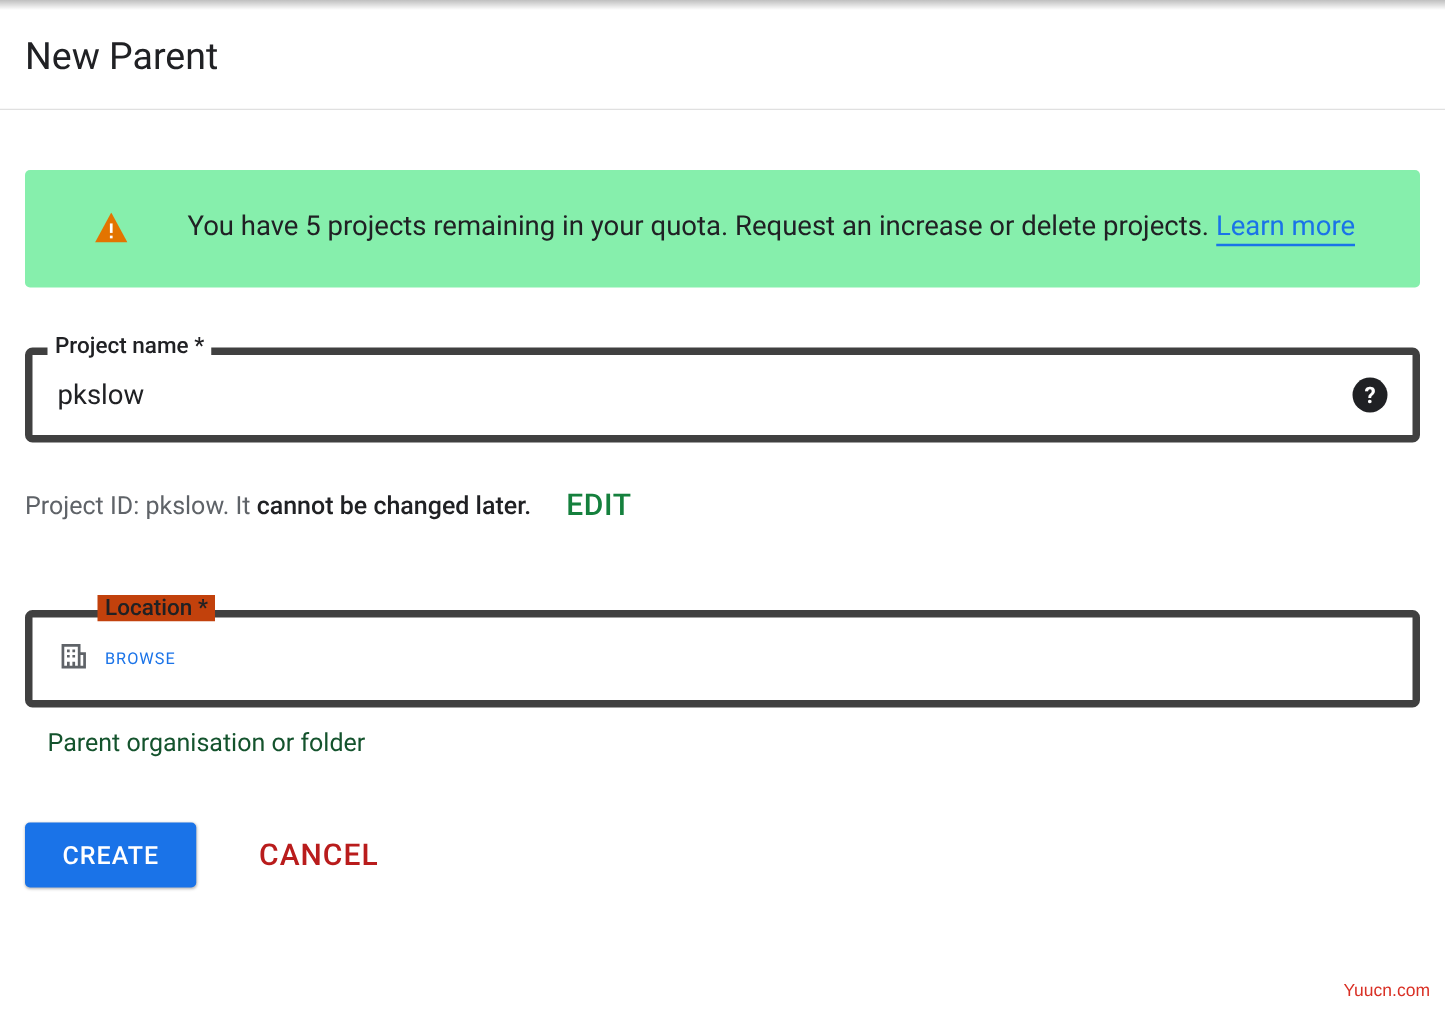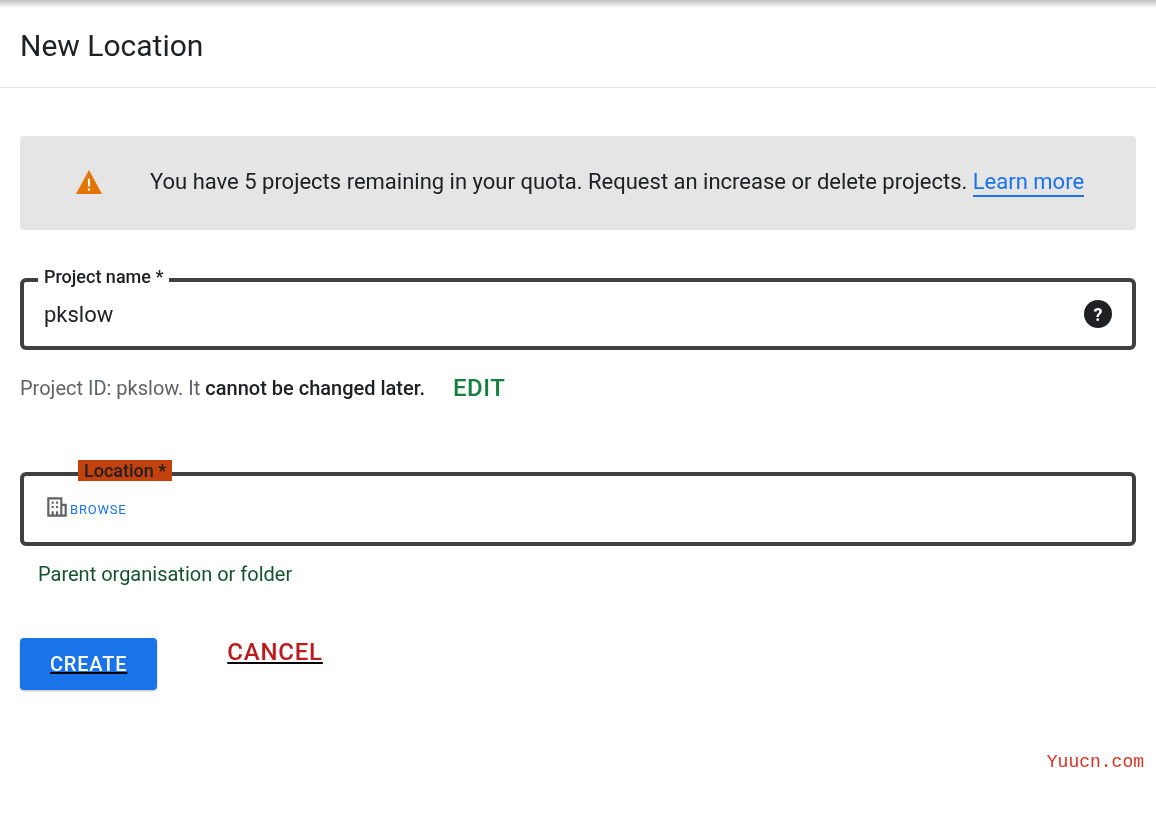--- a/index.html
+++ b/index.html
@@ -28,21 +28,21 @@
     }
     .header h1 {
       font-size: 30px;
       font-weight: 400;
       color: #202124;
     }
     .content {
       padding: 0 20px;
     }
     .notice {
-      background: #e5e5e5;
+      background: #86efac;
       border-radius: 4px;
       margin-top: 48px;
       padding: 28px 30px 32px 30px;
       display: flex;
       align-items: flex-end;
       gap: 48px;
     }
     .warning-icon {
       flex-shrink: 0;
       margin-top: 6px;
@@ -83,26 +83,26 @@
       position: absolute;
       top: -12px;
       left: 18px;
       background: #fff;
       padding: 0 6px;
       font-size: 18px;
       color: #202124;
       font-weight: 500;
     }
     .field-box {
-      border: 4px solid #404040;
+      border: 6px solid #404040;
       border-radius: 6px;
       padding: 18px 20px;
       display: flex;
       align-items: center;
-      gap: 0;
+      gap: 12px;
     }
     .field-input {
       flex: 1;
       border: none;
       outline: none;
       font-size: 22px;
       color: #202124;
       font-family: inherit;
       background: transparent;
     }
@@ -113,21 +113,21 @@
       background: #202124;
       color: #fff;
       display: flex;
       align-items: center;
       justify-content: center;
       font-weight: bold;
       font-size: 18px;
       flex-shrink: 0;
     }
     .project-id-row {
-      margin-top: 24px;
+      margin-top: 36px;
       font-size: 20px;
       color: #5f6368;
       display: flex;
       align-items: center;
       gap: 28px;
     }
     .project-id-text strong {
       color: #202124;
       font-weight: 500;
     }
@@ -169,23 +169,22 @@
     }
     .helper-text {
       margin-top: 16px;
       font-size: 20px;
       color: #14532d;
       padding-left: 18px;
     }
     .actions {
       margin-top: 52px;
       display: flex;
-      gap: 70px;
-      align-items: flex-start;
-      text-decoration: underline;
+      gap: 50px;
+      align-items: center;
     }
     .btn-primary {
       background: #1a73e8;
       color: #fff;
       border: none;
       border-radius: 4px;
       padding: 14px 30px;
       font-size: 20px;
       font-weight: 500;
       letter-spacing: 0.8px;
@@ -198,34 +197,34 @@
       color: #b91c1c;
       border: none;
       font-size: 24px;
       font-weight: 500;
       letter-spacing: 0.8px;
       cursor: pointer;
       font-family: inherit;
     }
     .watermark {
       position: absolute;
-      bottom: 52px;
+      bottom: 24px;
       right: 12px;
       color: #d93025;
-      font-family: Liberation Mono, monospace;
-      font-size: 18px;
+      font-family: Liberation Sans, sans-serif;
+      font-size: 14px;
     }
   </style>
 </head>
 <body>
 
 <div class="top-shadow"></div>
 
 <div class="header">
-  <h1>New Location</h1>
+  <h1>New Parent</h1>
 </div>
 
 <div class="content">
 
   <div class="notice">
     <span class="warning-icon">
       <svg width="26" height="24" viewBox="0 0 24 22">
         <path d="M12 0 L24 22 L0 22 Z" fill="#e37400"></path>
         <rect x="11" y="8" width="2" height="7" fill="#fff"></rect>
         <rect x="11" y="17" width="2" height="2" fill="#fff"></rect>

